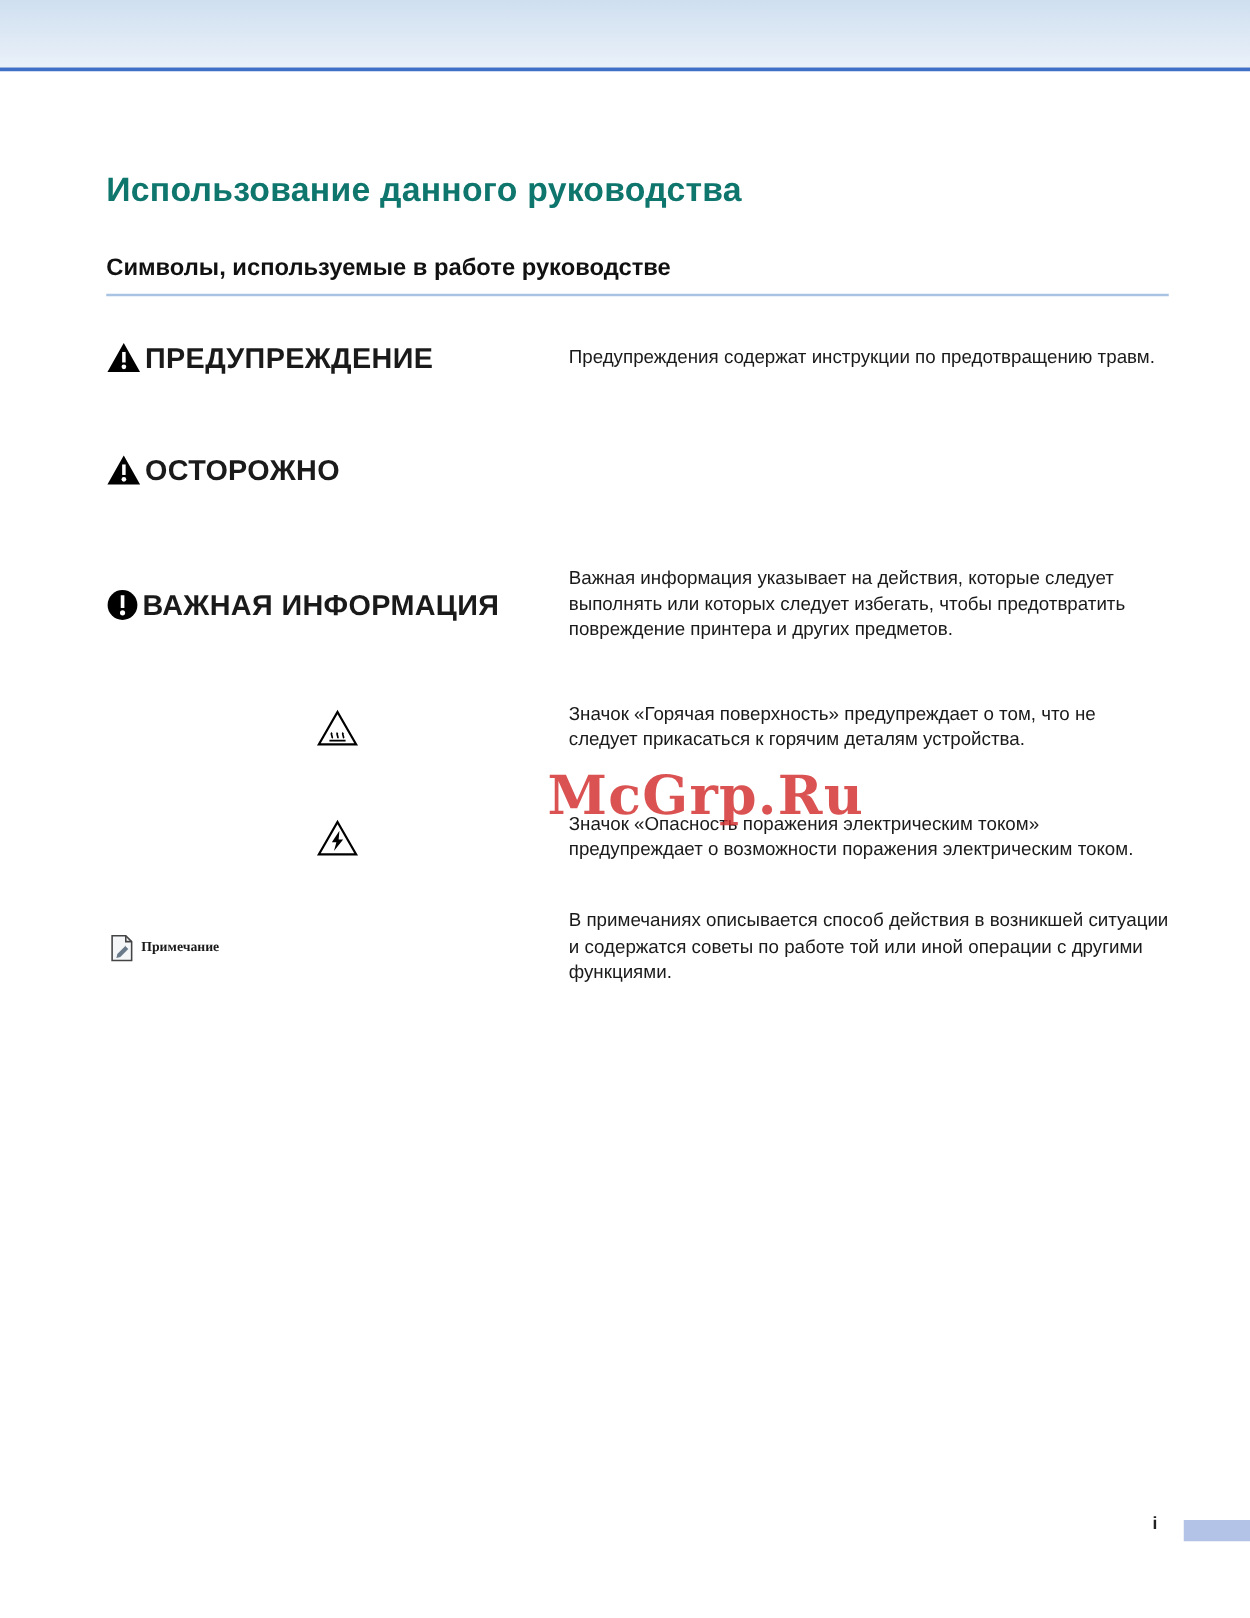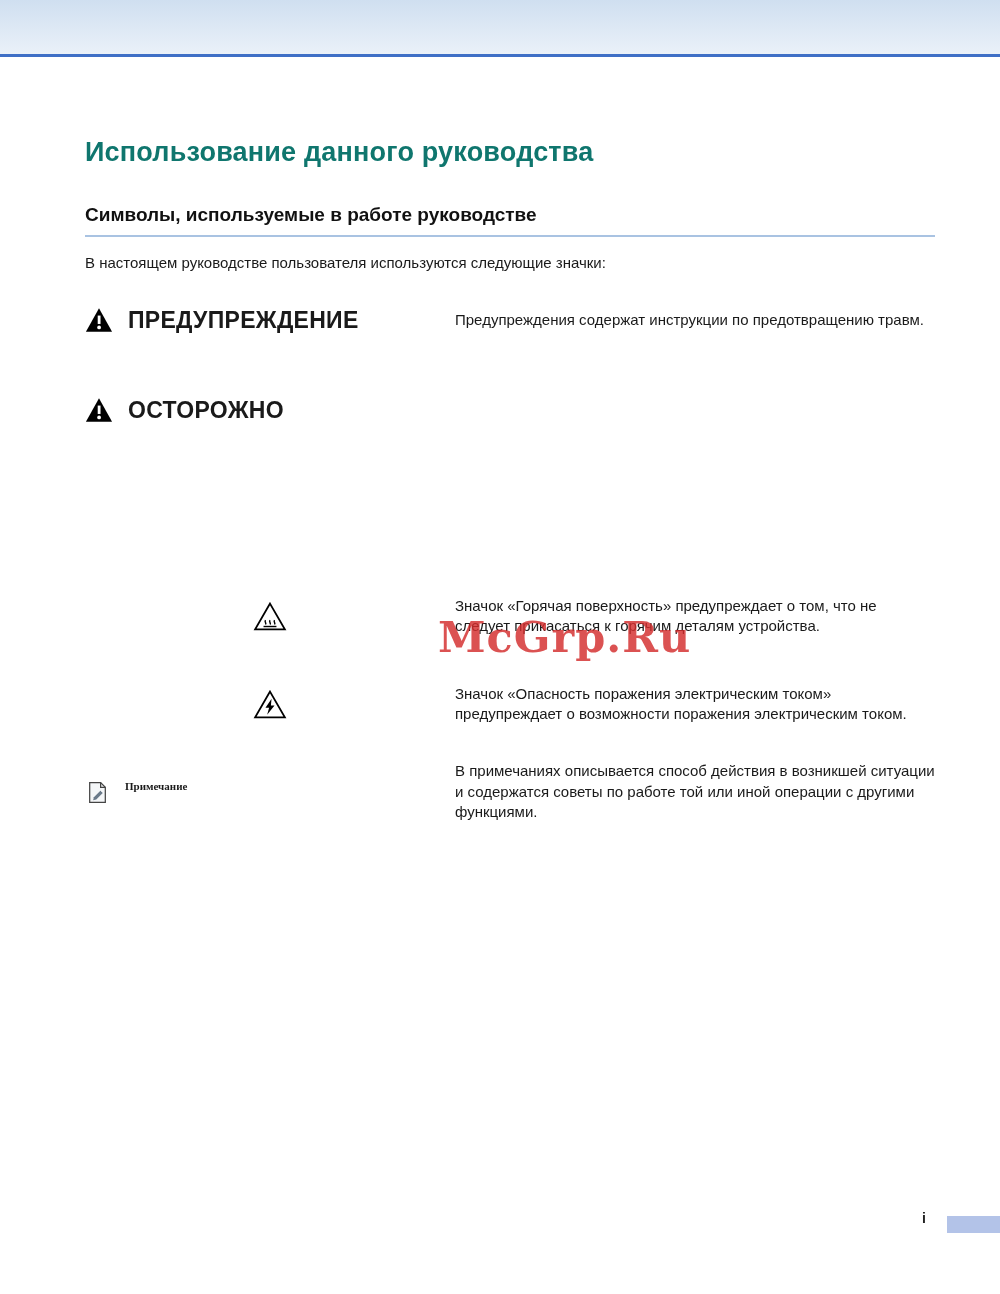--- a/index.html
+++ b/index.html
@@ -38,21 +38,22 @@
   .symbols { margin-top: 26px; }
   .symbol-row {
     display: flex;
     align-items: center;
     margin-bottom: 26px;
   }
   .symbol-left {
     width: 370px;
     flex: none;
     display: flex;
-    gap: 15px;
+    align-items: center;
+    gap: 3px;
   }
   .symbol-left.center { justify-content: center; }
   .symbol-label-big {
     font-size: 23px;
     font-weight: bold;
     letter-spacing: 0.3px;
     white-space: nowrap;
   }
   .symbol-label-small { font-size: 11px; font-weight: bold; font-family: Liberation Serif, serif; }
   .symbol-desc {
@@ -101,21 +102,20 @@
 <body>
 
 <div class="header-band"></div>
 
 <div class="content">
 
   <h1 class="page-title">Использование данного руководства</h1>
 
   <h2 class="section-heading">Символы, используемые в работе руководстве</h2>
 
-  <p class="intro">В настоящем руководстве пользователя используются следующие значки:</p>
 
   <div class="symbols">
 
     <div class="symbol-row row-min-2">
       <div class="symbol-left">
         <span class="icon icon-lg">
           <svg viewBox="0 0 24 22">
             <path d="M12 1 L23.2 21 H0.8 Z" fill="#000"></path>
             <rect x="10.9" y="7.2" width="2.4" height="7.2" fill="#fff"></rect>
             <circle cx="12.1" cy="17.4" r="1.6" fill="#fff"></circle>
@@ -133,20 +133,31 @@
             <path d="M12 1 L23.2 21 H0.8 Z" fill="#000"></path>
             <rect x="10.9" y="7.2" width="2.4" height="7.2" fill="#fff"></rect>
             <circle cx="12.1" cy="17.4" r="1.6" fill="#fff"></circle>
           </svg>
         </span>
         <span class="symbol-label-big">ОСТОРОЖНО</span>
       </div>
     </div>
 
     <div class="symbol-row row-min-4">
+      <div class="symbol-left">
+        <span class="icon icon-md">
+          <svg viewBox="0 0 24 24">
+            <circle cx="12" cy="12" r="11" fill="#000"></circle>
+            <rect x="10.7" y="4.8" width="2.7" height="9.4" fill="#fff"></rect>
+            <circle cx="12.05" cy="17.8" r="1.9" fill="#fff"></circle>
+          </svg>
+        </span>
+        <span class="symbol-label-big">ВАЖНАЯ ИНФОРМАЦИЯ</span>
+      </div>
+      <div class="symbol-desc">Важная информация указывает на действия, которые следует выполнять или которых следует избегать, чтобы предотвратить повреждение принтера и других предметов.</div>
     </div>
 
     <div class="symbol-row row-min-3">
       <div class="symbol-left center">
         <span class="icon icon-xl">
           <svg viewBox="0 0 26 24">
             <path d="M13 2 L24.5 22 H1.5 Z" fill="none" stroke="#000" stroke-width="1.4"></path>
             <path d="M9.5 18.2 c1.1-0.9 -1.1-2 0-3.4 M13 18.2 c1.1-0.9 -1.1-2 0-3.4 M16.5 18.2 c1.1-0.9 -1.1-2 0-3.4" fill="none" stroke="#000" stroke-width="1.1"></path>
             <rect x="8" y="19.2" width="10" height="1.1" fill="#000"></rect>
           </svg>

